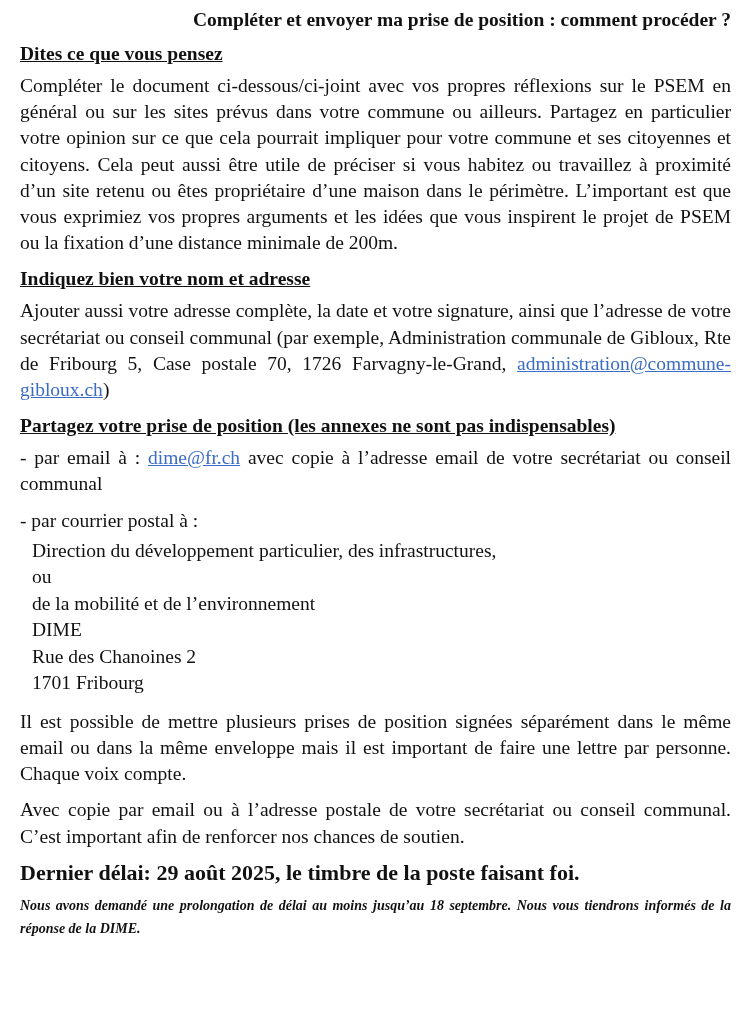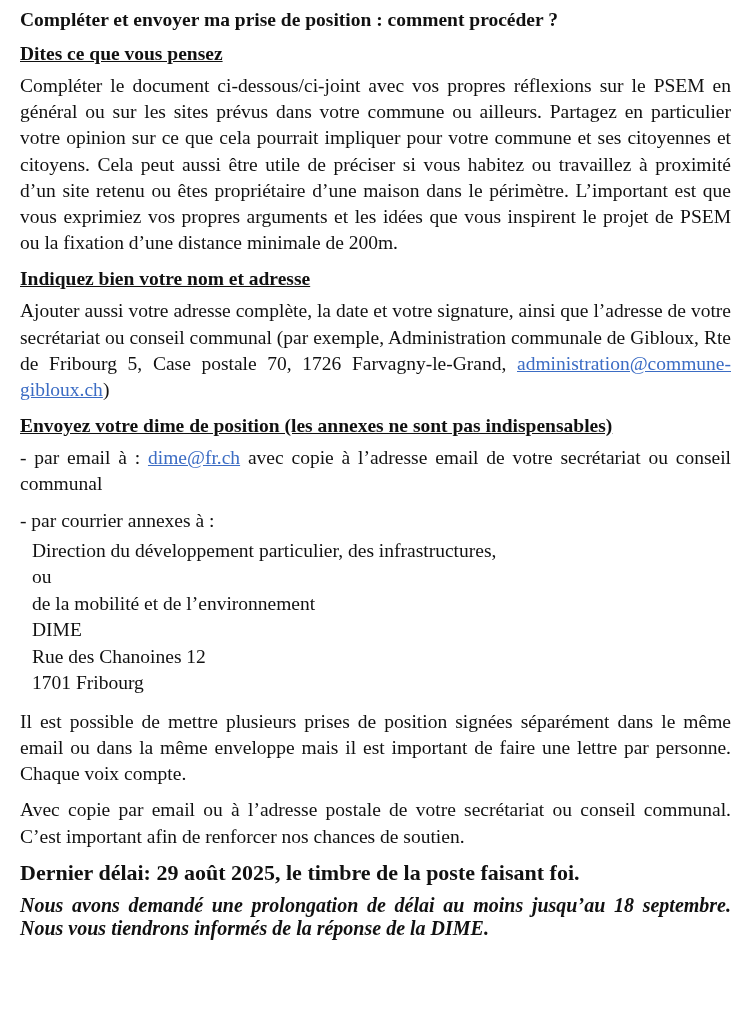--- a/index.html
+++ b/index.html
@@ -4,21 +4,21 @@
 <style>
   html, body { margin: 0; padding: 0; background: #ffffff; }
   body {
     width: 751px; height: 1024px; overflow: hidden;
     font-family: "Liberation Serif", serif;
     color: #111111;
   }
   .page { position: relative; padding: 4px 20px 0 20px; }
   .title {
     font-weight: bold; font-size: 19.5px; line-height: 26px;
-    margin: 0; padding-top: 3px;
+    margin: 0; padding-top: 3px; text-align: right;
   }
   h2 {
     font-weight: bold; font-size: 19.5px; line-height: 26px;
     margin: 8px 0 6px 0;
     text-decoration: underline;
   }
   p {
     margin: 0 0 10px 0;
     font-size: 19.5px; line-height: 26.2px;
     text-align: justify;
@@ -28,46 +28,46 @@
     margin: 2px 0 12px 12px;
     font-size: 19.5px; line-height: 26.5px;
   }
   .address div { margin: 0; }
   .deadline {
     font-weight: bold; font-size: 22px; line-height: 26px;
     margin: 6px 0 8px 0;
   }
   .note {
     font-weight: bold; font-style: italic;
-    font-size: 20px; line-height: 23px;
+    font-size: 14px; line-height: 23px;
     margin: 0; text-align: justify;
   }
 </style>
 </head>
 <body>
 
 <div class="page">
   <div class="title">Compléter et envoyer ma prise de position : comment procéder ?</div>
 
   <h2>Dites ce que vous pensez</h2>
   <p>Compléter le document ci-dessous/ci-joint avec vos propres réflexions sur le PSEM en général ou sur les sites prévus dans votre commune ou ailleurs. Partagez en particulier votre opinion sur ce que cela pourrait impliquer pour votre commune et ses citoyennes et citoyens. Cela peut aussi être utile de préciser si vous habitez ou travaillez à proximité d’un site retenu ou êtes propriétaire d’une maison dans le périmètre. L’important est que vous exprimiez vos propres arguments et les idées que vous inspirent le projet de PSEM ou la fixation d’une distance minimale de 200m.</p>
 
   <h2>Indiquez bien votre nom et adresse</h2>
   <p><span>Ajouter aussi votre adresse complète, la date et votre signature, ainsi que l’adresse de votre secrétariat ou conseil communal (par exemple, Administration communale de Gibloux, Rte de Fribourg 5, Case postale 70, 1726 Farvagny-le-Grand, </span><a class="link" href="#">administration@commune-gibloux.ch</a><span>)</span></p>
 
-  <h2>Envoyez votre dime de position (les annexes ne sont pas indispensables)</h2>
+  <h2>Partagez votre prise de position (les annexes ne sont pas indispensables)</h2>
   <p style="text-align:justify;"><span>- par email à : </span><a class="link" href="#">dime@fr.ch</a><span> avec copie à l’adresse email de votre secrétariat ou conseil communal</span></p>
-  <p style="margin-bottom:4px;">- par courrier annexes à :</p>
+  <p style="margin-bottom:4px;">- par courrier postal à :</p>
 
   <div class="address">
     <div>Direction du développement particulier, des infrastructures,</div>
     <div>ou</div>
     <div>de la mobilité et de l’environnement</div>
     <div>DIME</div>
-    <div>Rue des Chanoines 12</div>
+    <div>Rue des Chanoines 2</div>
     <div>1701 Fribourg</div>
   </div>
 
   <p>Il est possible de mettre plusieurs prises de position signées séparément dans le même email ou dans la même enveloppe mais il est important de faire une lettre par personne. Chaque voix compte.</p>
   <p>Avec copie par email ou à l’adresse postale de votre secrétariat ou conseil communal. C’est important afin de renforcer nos chances de soutien.</p>
 
   <div class="deadline">Dernier délai: 29 août 2025, le timbre de la poste faisant foi.</div>
   <p class="note">Nous avons demandé une prolongation de délai au moins jusqu’au 18 septembre. Nous vous tiendrons informés de la réponse de la DIME.</p>
 </div>
 

